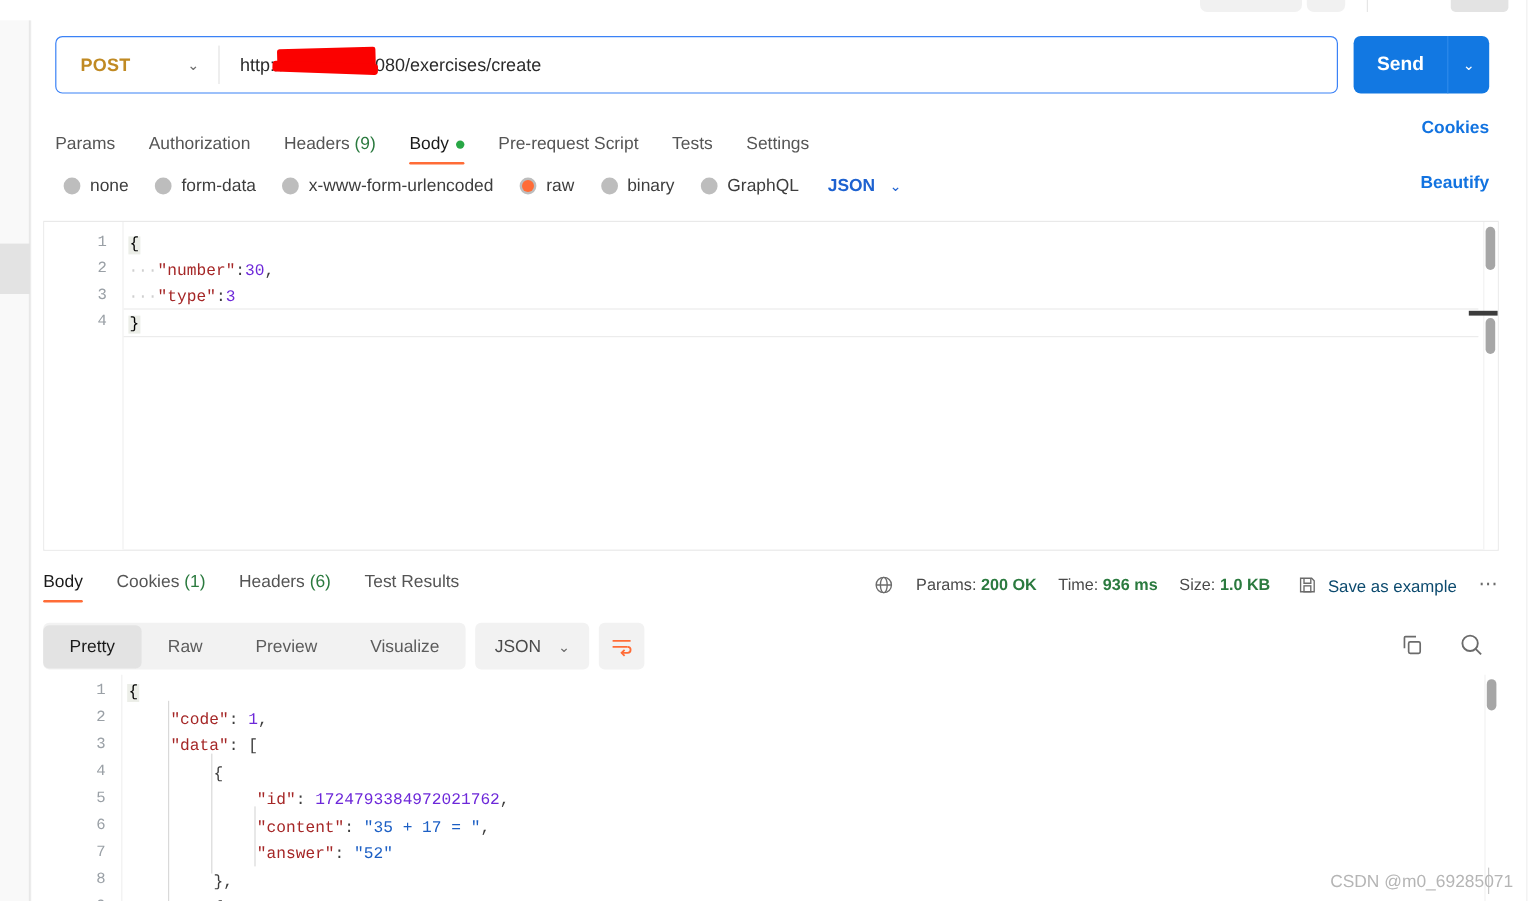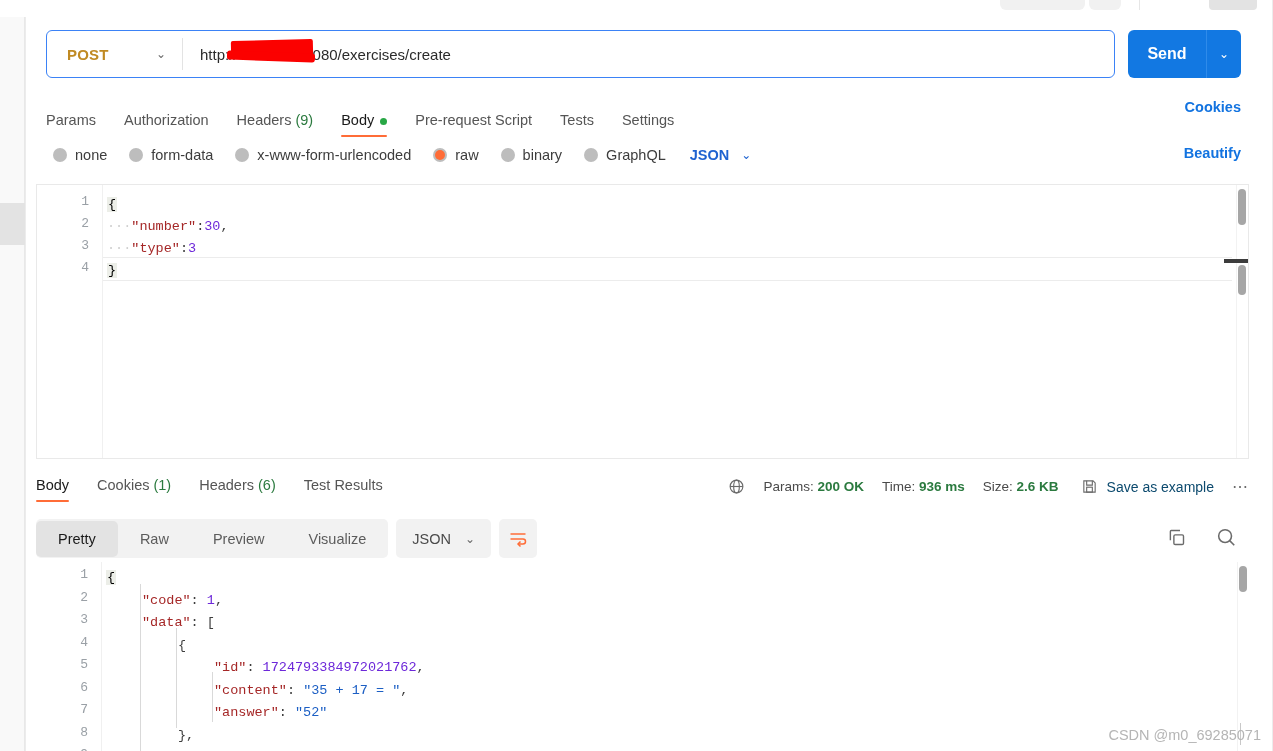--- a/index.html
+++ b/index.html
@@ -237,21 +237,21 @@
     <span class="seg">
       <span>Params:</span>
       <span class="val">200 OK</span>
     </span>
     <span class="seg">
       <span>Time:</span>
       <span class="val">936 ms</span>
     </span>
     <span class="seg">
       <span>Size:</span>
-      <span class="val">2.6 KB</span>
+      <span class="val">1.0 KB</span>
     </span>
     <span class="save-ex">
       <svg width="17" height="17" viewBox="0 0 24 24" fill="none" stroke="#6b6b6b" stroke-width="1.6" style="margin-right:9px;">
         <path d="M4 4h13l3 3v13H4z"></path>
           <path d="M8 4v6h8V4"></path>
           <rect x="8" y="13" width="8" height="7"></rect>
       </svg>
       <span>Save as example</span>
     </span>
     <span class="dots">⋯</span>

